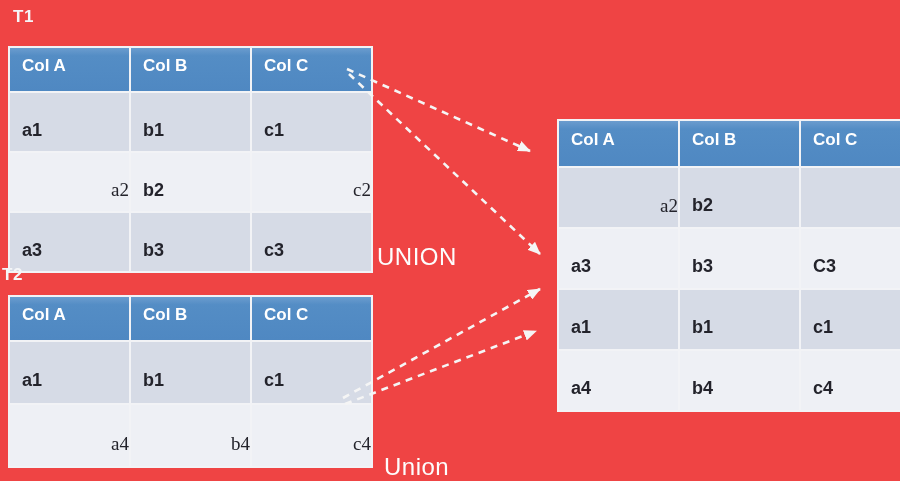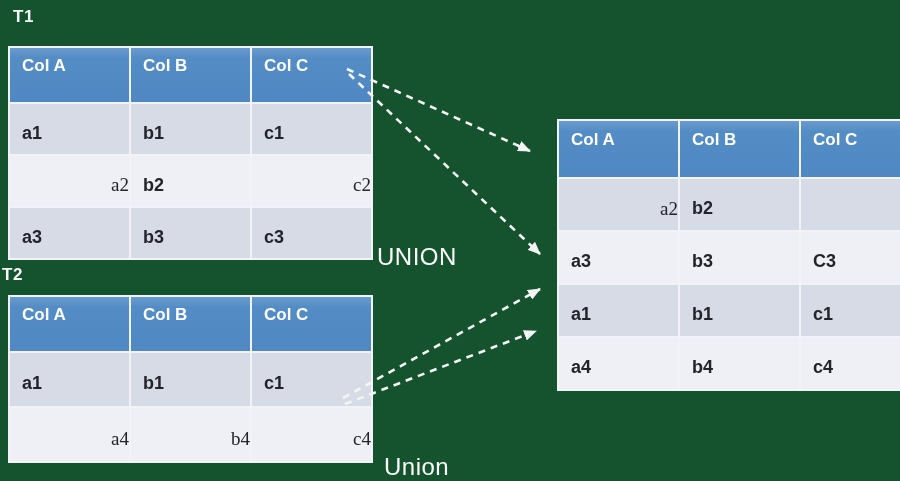--- a/index.html
+++ b/index.html
@@ -4,21 +4,21 @@
 <style>
   html, body {
     margin: 0;
     padding: 0;
     background: #000000;
   }
   .stage {
     position: relative;
     width: 900px;
     height: 481px;
-    background: #14532d;
+    background: #ef4444;
     overflow: hidden;
     font-family: "Liberation Sans", sans-serif;
   }
   .tbl-label {
     position: absolute;
     color: #f5f6f8;
     font-size: 17px;
     font-weight: 700;
     letter-spacing: 0.5px;
   }
@@ -36,29 +36,29 @@
     background: #f2f3f6;
     table-layout: fixed;
   }
   table.dtable th {
     background: #548dc5;
     background: linear-gradient(180deg, #6b9cce 0%, #548dc5 18%, #4f88c2 100%);
     color: #ffffff;
     font-size: 17px;
     font-weight: 700;
     text-align: left;
-    padding: 0 0 18px 12px;
+    padding: 0 0 7px 12px;
     vertical-align: middle;
   }
   table.dtable td {
     color: #23232b;
     font-size: 18px;
     font-weight: 600;
     text-align: left;
-    padding: 8px 0 0 12px;
+    padding: 16px 0 0 12px;
     vertical-align: middle;
   }
   table.dtable td.serif {
     font-family: "Liberation Serif", serif;
     font-weight: 500;
     font-size: 19px;
     text-align: right;
   }
   tr.row-dark td { background: #d6dbe6; }
   tr.row-light td { background: #eef0f5; }

